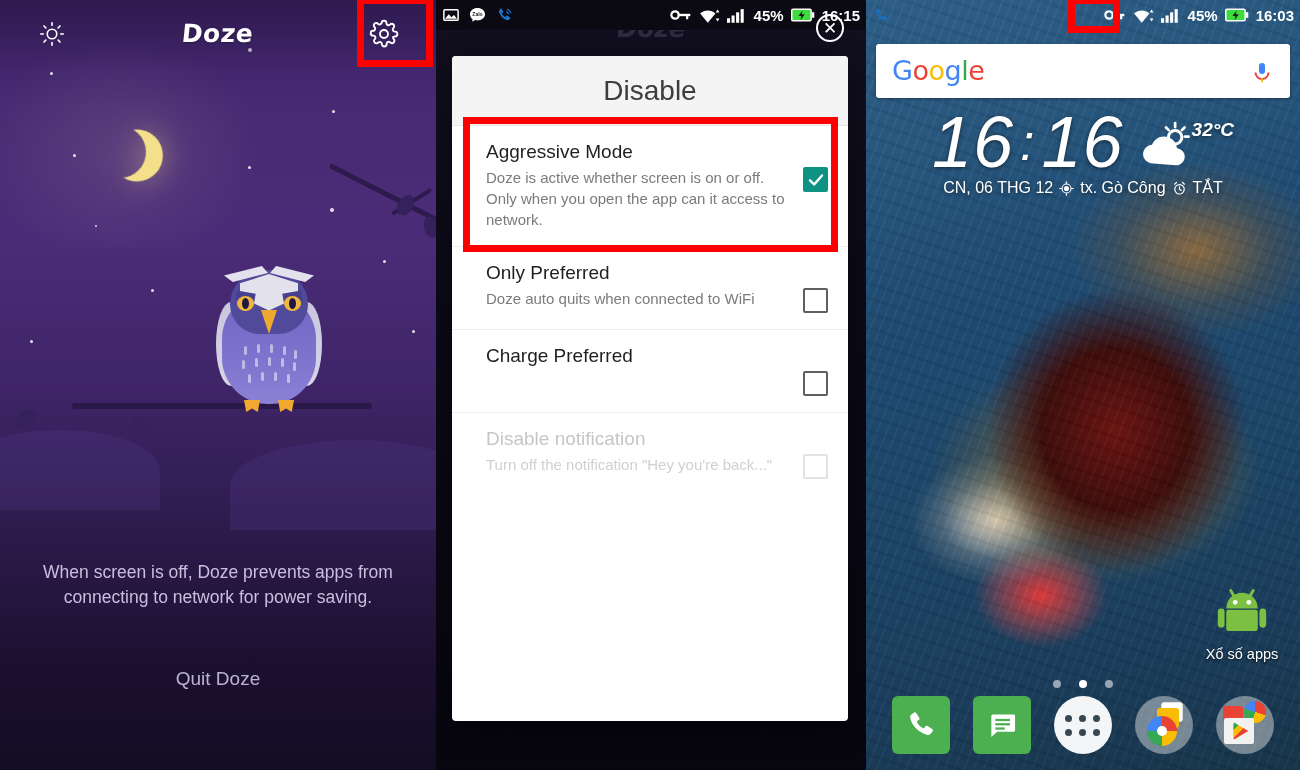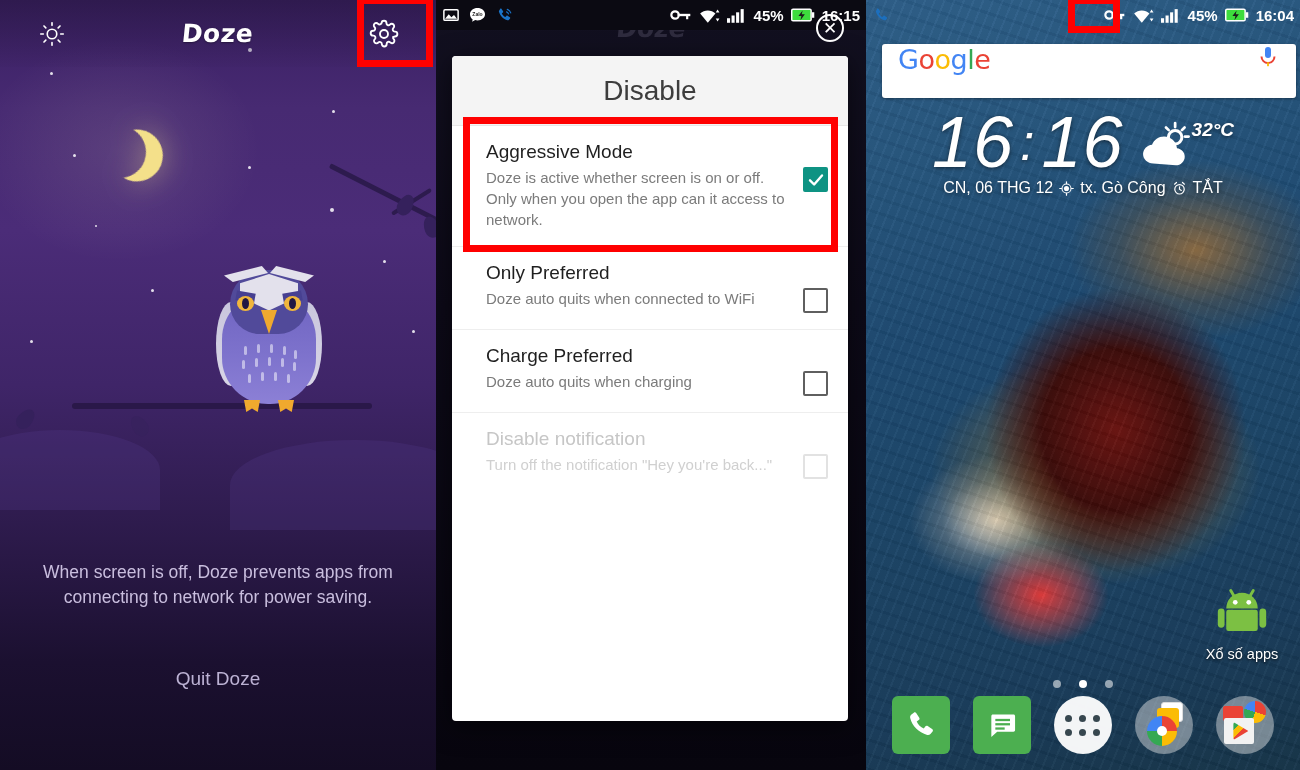--- a/index.html
+++ b/index.html
@@ -219,24 +219,24 @@
       repeating-linear-gradient(112deg, rgba(255,255,255,.03) 0 2px, rgba(0,0,0,.05) 2px 9px),
       repeating-linear-gradient(18deg, rgba(0,0,0,.05) 0 3px, rgba(255,255,255,.02) 3px 14px);
     opacity: .75;
   }
   .statusbar-home {
     position: absolute; top: 0; left: 0; width: 434px; height: 30px;
     display: flex; align-items: center; padding: 0 6px; z-index: 9;
     color: #fff; font-size: 15px;
   }
   .searchbar {
-    position: absolute; top: 44px; left: 16px; width: 414px; height: 54px;
+    position: absolute; top: 44px; left: 10px; width: 414px; height: 54px;
     background: #fff; border-radius: 3px; z-index: 9;
-    display: flex; align-items: flex-start; justify-content: space-between;
-    padding: 0 16px; box-shadow: 0 1px 3px rgba(0,0,0,.35);
+    display: flex; align-items: flex-end; justify-content: space-between;
+    padding: 12px 16px; box-shadow: 0 1px 3px rgba(0,0,0,.35);
   }
   .glogo { font-size: 27px; font-weight: 400; letter-spacing: -.5px;
            font-family: "DejaVu Sans", sans-serif; }
   .glogo span:nth-child(1){color:#4285F4}
   .glogo span:nth-child(2){color:#EA4335}
   .glogo span:nth-child(3){color:#FBBC05}
   .glogo span:nth-child(4){color:#4285F4}
   .glogo span:nth-child(5){color:#34A853}
   .glogo span:nth-child(6){color:#EA4335}
 
@@ -456,21 +456,20 @@
         <div class="setting-texts">
           <div class="setting-title">Only Preferred</div>
           <div class="setting-sub">Doze auto quits when connected to WiFi</div>
         </div>
         <div class="cbox"></div>
       </div>
 
       <div class="setting-row">
         <div class="setting-texts">
           <div class="setting-title">Charge Preferred</div>
-          <div class="setting-sub">Doze auto quits when charging</div>
         </div>
         <div class="cbox"></div>
       </div>
 
       <div class="setting-row disabled">
         <div class="setting-texts">
           <div class="setting-title">Disable notification</div>
           <div class="setting-sub">Turn off the notification "Hey you're back..."</div>
         </div>
         <div class="cbox dim"></div>
@@ -502,21 +501,21 @@
           <rect x="5" y="8" width="3.4" height="8" fill="#fff"></rect>
           <rect x="10" y="4.5" width="3.4" height="11.5" fill="#fff"></rect>
           <rect x="15" y="1" width="3.4" height="15" fill="#fff"></rect>
         </svg>
         <span class="sb-text">45%</span>
         <svg viewBox="0 0 26 14" width="24" height="14">
           <rect x="0.8" y="0.8" width="21" height="12.4" rx="1.4" fill="#3ddc3d" stroke="#fff" stroke-width="1.6"></rect>
           <rect x="22.6" y="4" width="2.6" height="6" fill="#fff"></rect>
           <path d="M12.6 2.1l-4.6 6h3.3l-1.1 4.5 4.8-6.3h-3.4z" fill="#1b1b1b"></path>
         </svg>
-        <span class="sb-text">16:04</span>
+        <span class="sb-text">16:03</span>
       </div>
     </div>
 
     <div class="searchbar">
       <div class="glogo">
         <span>G</span><span>o</span><span>o</span><span>g</span><span>l</span><span>e</span>
       </div>
       <svg viewBox="0 0 24 24" width="24" height="26">
         <rect x="9" y="2" width="6" height="11" rx="3" fill="#4285F4"></rect>
         <path d="M5.5 11.5a6.5 6.5 0 0013 0" fill="none" stroke="#EA4335" stroke-width="2"></path>

